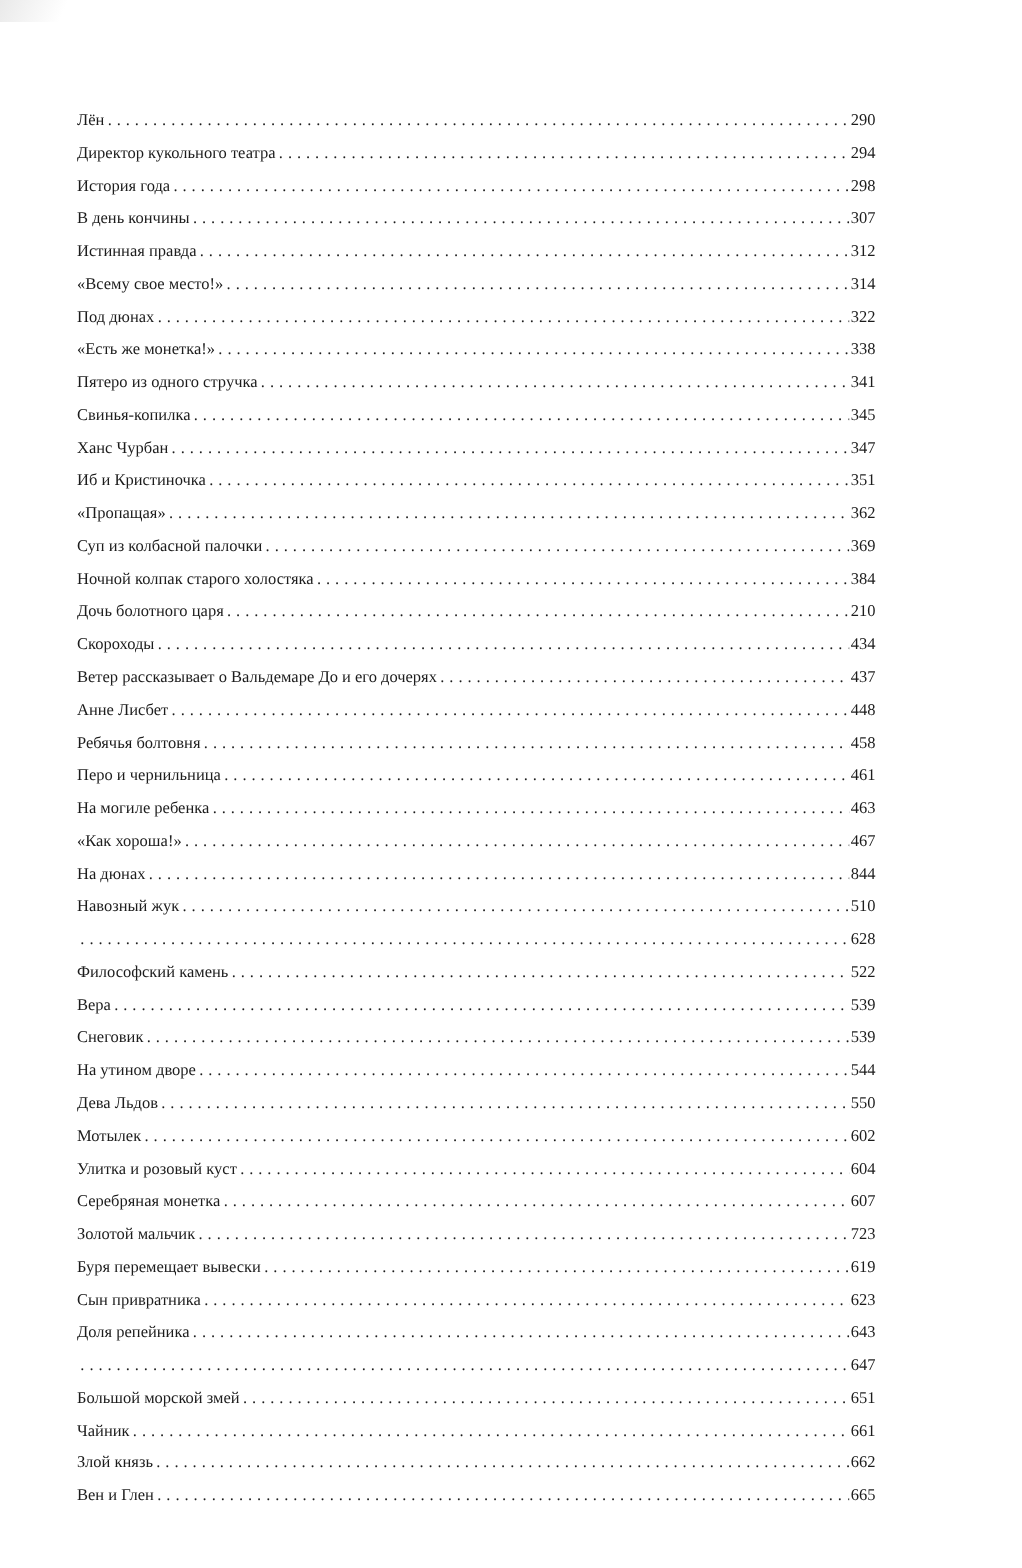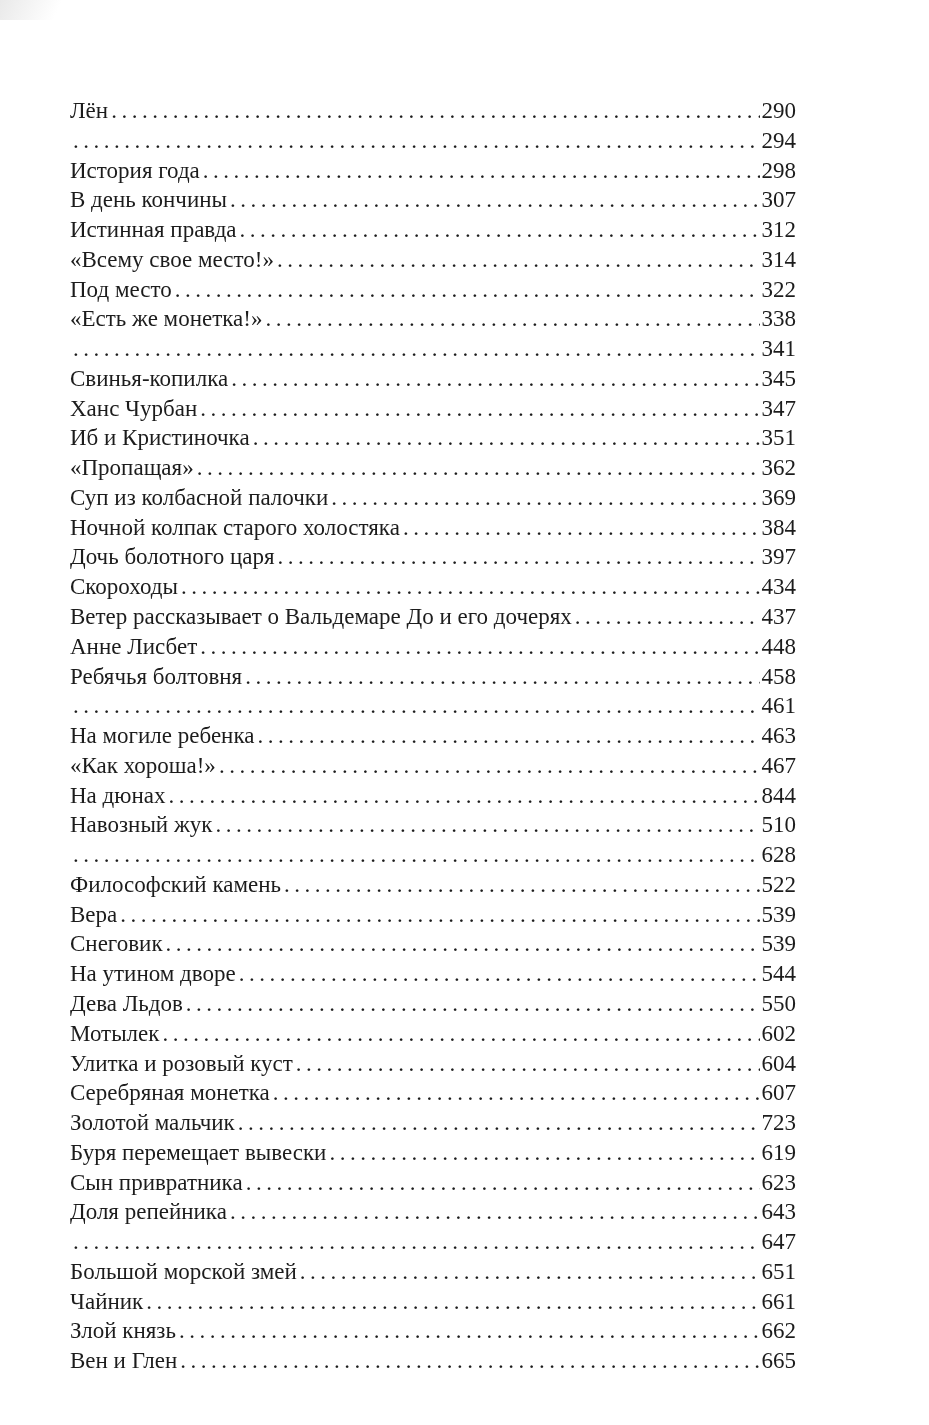--- a/index.html
+++ b/index.html
@@ -23,21 +23,21 @@
     position: absolute;
     top: 96px;
     left: 70px;
     width: 726px;
   }
   .toc-row {
     display: flex;
     align-items: baseline;
     height: 29.77px;
     line-height: 29.77px;
-    font-size: 23px;
+    font-size: 15px;
   }
   .toc-title {
     flex: 0 0 auto;
     white-space: nowrap;
   }
   .toc-leader {
     flex: 1 1 auto;
     overflow: hidden;
     white-space: nowrap;
     letter-spacing: 4.5px;
@@ -55,20 +55,21 @@
 <div class="scan-corner"></div>
 
 <div class="toc">
   <div class="toc-row">
     <span class="toc-title">Лён</span>
     <span class="toc-leader" aria-hidden="true">............................................................................................................................................</span>
     <span class="toc-page">290</span>
   </div>
 
   <div class="toc-row">
+    <span class="toc-title">Директор кукольного театра</span>
     <span class="toc-leader" aria-hidden="true">............................................................................................................................................</span>
     <span class="toc-page">294</span>
   </div>
 
   <div class="toc-row">
     <span class="toc-title">История года</span>
     <span class="toc-leader" aria-hidden="true">............................................................................................................................................</span>
     <span class="toc-page">298</span>
   </div>
 
@@ -84,32 +85,33 @@
     <span class="toc-page">312</span>
   </div>
 
   <div class="toc-row">
     <span class="toc-title">«Всему свое место!»</span>
     <span class="toc-leader" aria-hidden="true">............................................................................................................................................</span>
     <span class="toc-page">314</span>
   </div>
 
   <div class="toc-row">
-    <span class="toc-title">Под место</span>
+    <span class="toc-title">Под дюнах</span>
     <span class="toc-leader" aria-hidden="true">............................................................................................................................................</span>
     <span class="toc-page">322</span>
   </div>
 
   <div class="toc-row">
     <span class="toc-title">«Есть же монетка!»</span>
     <span class="toc-leader" aria-hidden="true">............................................................................................................................................</span>
     <span class="toc-page">338</span>
   </div>
 
   <div class="toc-row">
+    <span class="toc-title">Пятеро из одного стручка</span>
     <span class="toc-leader" aria-hidden="true">............................................................................................................................................</span>
     <span class="toc-page">341</span>
   </div>
 
   <div class="toc-row">
     <span class="toc-title">Свинья-копилка</span>
     <span class="toc-leader" aria-hidden="true">............................................................................................................................................</span>
     <span class="toc-page">345</span>
   </div>
 
@@ -139,21 +141,21 @@
 
   <div class="toc-row">
     <span class="toc-title">Ночной колпак старого холостяка</span>
     <span class="toc-leader" aria-hidden="true">............................................................................................................................................</span>
     <span class="toc-page">384</span>
   </div>
 
   <div class="toc-row">
     <span class="toc-title">Дочь болотного царя</span>
     <span class="toc-leader" aria-hidden="true">............................................................................................................................................</span>
-    <span class="toc-page">397</span>
+    <span class="toc-page">210</span>
   </div>
 
   <div class="toc-row">
     <span class="toc-title">Скороходы</span>
     <span class="toc-leader" aria-hidden="true">............................................................................................................................................</span>
     <span class="toc-page">434</span>
   </div>
 
   <div class="toc-row">
     <span class="toc-title">Ветер рассказывает о Вальдемаре До и его дочерях</span>
@@ -167,20 +169,21 @@
     <span class="toc-page">448</span>
   </div>
 
   <div class="toc-row">
     <span class="toc-title">Ребячья болтовня</span>
     <span class="toc-leader" aria-hidden="true">............................................................................................................................................</span>
     <span class="toc-page">458</span>
   </div>
 
   <div class="toc-row">
+    <span class="toc-title">Перо и чернильница</span>
     <span class="toc-leader" aria-hidden="true">............................................................................................................................................</span>
     <span class="toc-page">461</span>
   </div>
 
   <div class="toc-row">
     <span class="toc-title">На могиле ребенка</span>
     <span class="toc-leader" aria-hidden="true">............................................................................................................................................</span>
     <span class="toc-page">463</span>
   </div>
 

